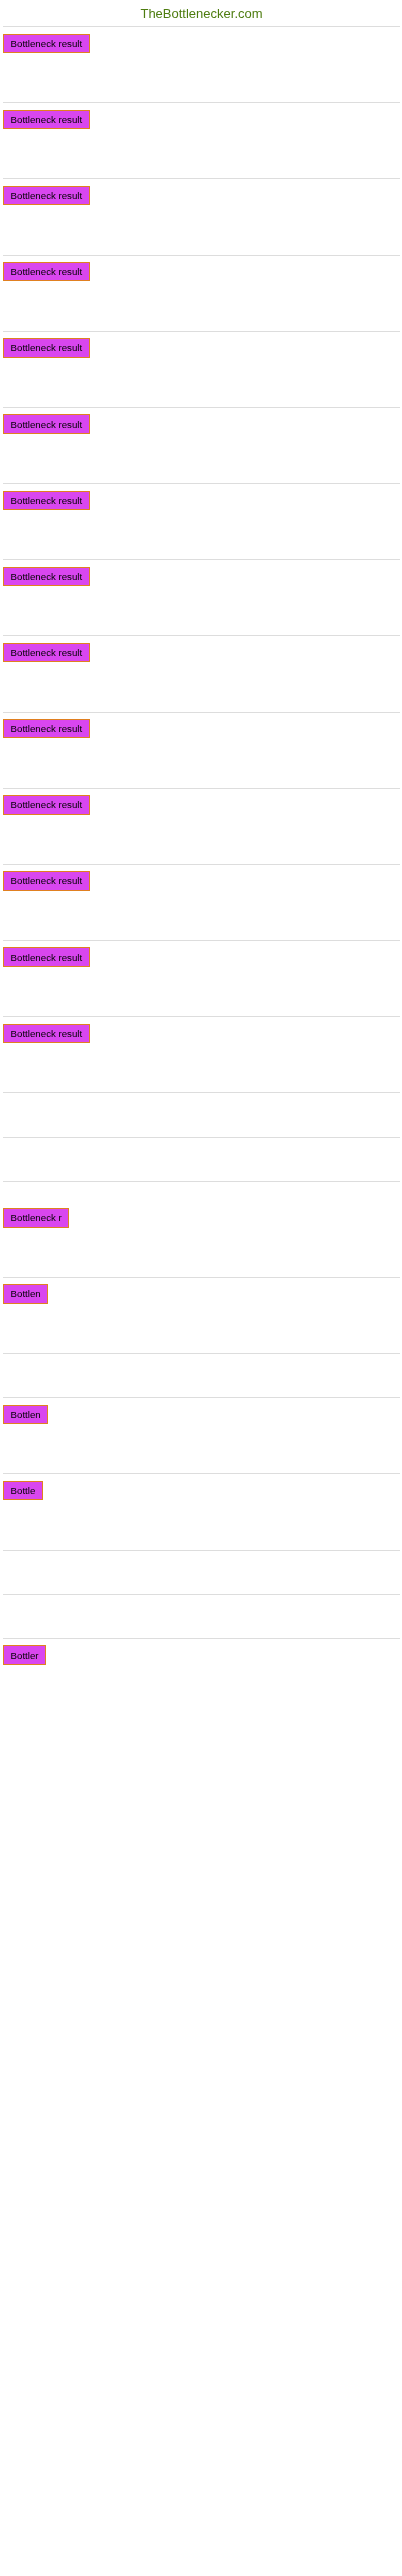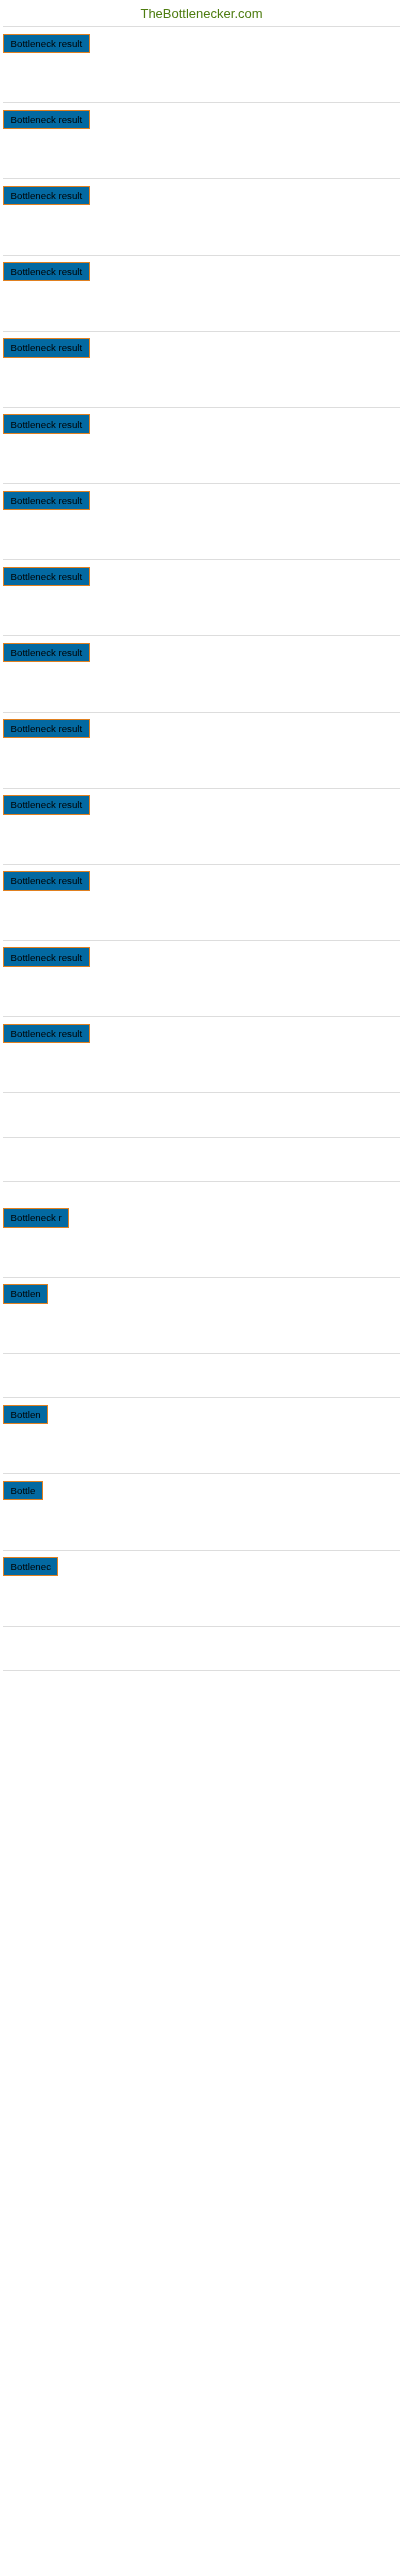--- a/index.html
+++ b/index.html
@@ -24,21 +24,21 @@
       font-weight: normal;
     }
 
     .bottleneck-item {
       margin: 0 0 0 0;
       padding: 4.8px 0 4.8px 0;
     }
 
     .bottleneck-badge {
       display: inline-block;
-      background-color: #0369a1;
+      background-color: #d946ef;
       color: #000;
       font-size: 9.7px;
       font-weight: normal;
       padding: 3.2px 6.4px;
       border: 0.8px solid #e08020;
     }
 
     .divider {
       border: none;
       border-top: 0.8px solid #ddd;
@@ -109,20 +109,20 @@
     <div style="height: 40px;"></div>
     <hr class="divider">
     <div style="height: 40px;"></div>
     <hr class="divider">
     <div class="bottleneck-item"><span class="bottleneck-badge" style="max-width: 48px; overflow: hidden; white-space: nowrap; display: inline-block;">Bottlen</span></div>
     <div style="height: 40px;"></div>
     <hr class="divider">
     <div class="bottleneck-item"><span class="bottleneck-badge" style="max-width: 42px; overflow: hidden; white-space: nowrap; display: inline-block;">Bottle</span></div>
     <div style="height: 40px;"></div>
     <hr class="divider">
-    <div class="bottleneck-item"><span class="bottleneck-badge" style="max-width: 60px; overflow: hidden; white-space: nowrap; display: inline-block;">Bottlenec</span></div>
     <div style="height: 40px;"></div>
     <hr class="divider">
     <div style="height: 40px;"></div>
     <hr class="divider">
+    <div class="bottleneck-item"><span class="bottleneck-badge" style="max-width: 44px; overflow: hidden; white-space: nowrap; display: inline-block;">Bottler</span></div>
     <div style="height: 725px;"></div>
   </div>
 
 
 </body></html>

